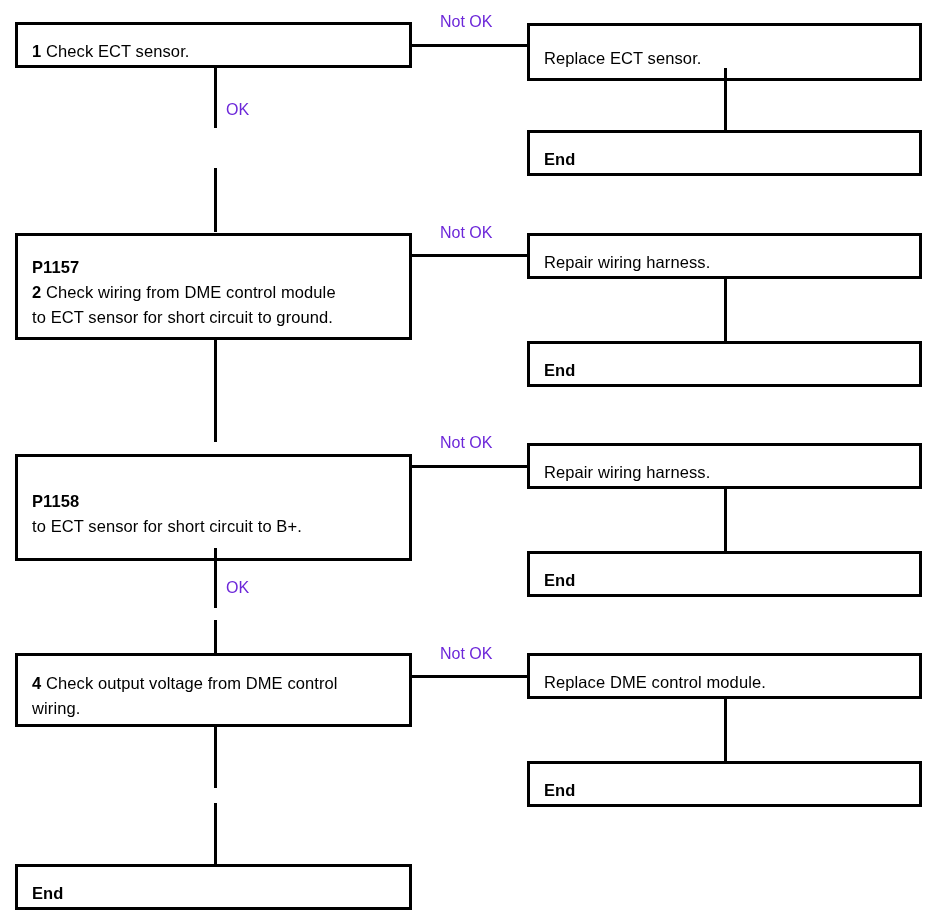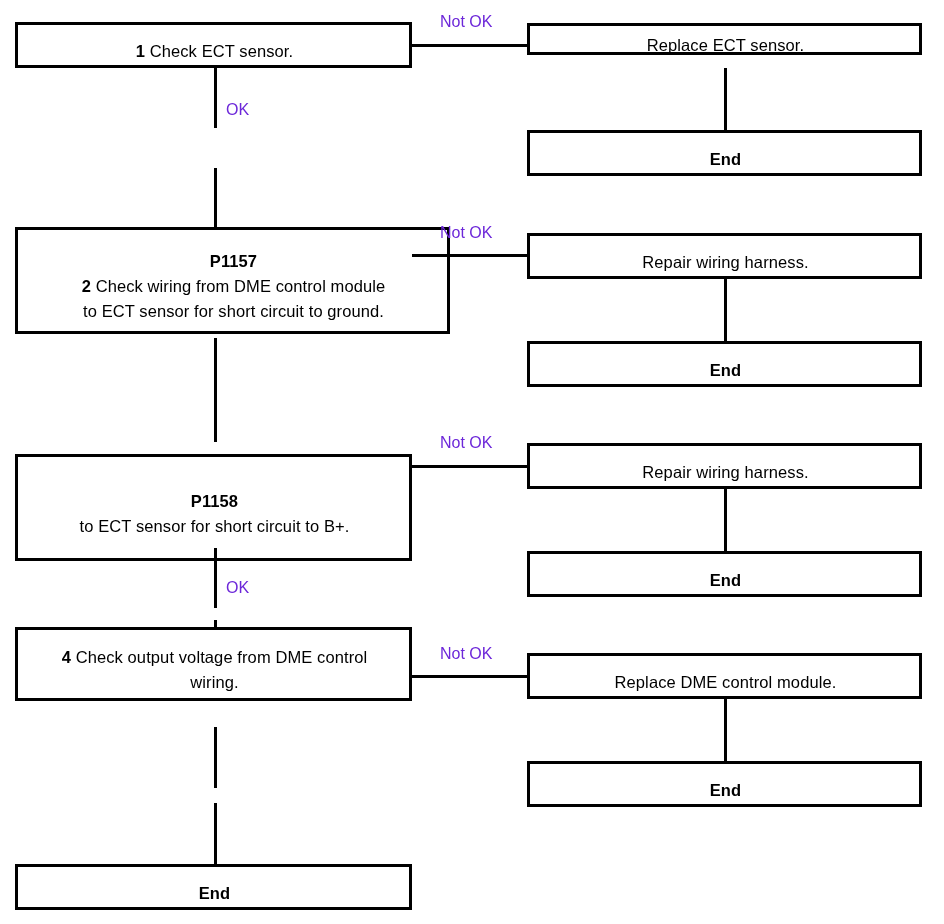--- a/index.html
+++ b/index.html
@@ -20,21 +20,20 @@
   }
   .box {
     position: absolute;
     box-sizing: border-box;
     border: 3px solid #000000;
     background: #ffffff;
     display: flex;
     flex-direction: column;
     justify-content: center;
     padding: 14px 12px 2px 14px;
-    text-align: center;
   }
   .box .line {
     font-size: 16.5px;
     line-height: 25px;
     white-space: pre;
     letter-spacing: 0.1px;
   }
   .box .line.bold {
     font-weight: bold;
   }
@@ -60,35 +59,35 @@
 
 <div id="canvas">
 
   <div class="box" style="left:15px; top:22px; width:397px; height:46px;">
     <div class="line"><span class="num">1</span> <span>Check ECT sensor.</span></div>
   </div>
 
   <div class="conn h" style="left:412px; top:44px; width:115px;"></div>
   <div class="edge-label" style="left:440px; top:13px;">Not OK</div>
 
-  <div class="box" style="left:527px; top:23px; width:395px; height:32px;">
+  <div class="box" style="left:527px; top:23px; width:395px; height:58px;">
     <div class="line">Replace ECT sensor.</div>
   </div>
 
   <div class="conn v" style="left:724px; top:68px; height:63px;"></div>
 
   <div class="box" style="left:527px; top:130px; width:395px; height:46px;">
     <div class="line bold">End</div>
   </div>
 
   <div class="conn v" style="left:214px; top:68px; height:60px;"></div>
   <div class="conn v" style="left:214px; top:168px; height:64px;"></div>
   <div class="edge-label" style="left:226px; top:101px;">OK</div>
 
-  <div class="box" style="left:15px; top:227px; width:435px; height:107px;">
+  <div class="box" style="left:15px; top:233px; width:397px; height:107px;">
     <div class="line bold">P1157</div>
     <div class="line"><span class="num">2</span> <span>Check wiring from DME control module</span></div>
     <div class="line">to ECT sensor for short circuit to ground.</div>
   </div>
 
   <div class="conn h" style="left:412px; top:254px; width:115px;"></div>
   <div class="edge-label" style="left:440px; top:224px;">Not OK</div>
 
   <div class="box" style="left:527px; top:233px; width:395px; height:46px;">
     <div class="line">Repair wiring harness.</div>
@@ -117,21 +116,21 @@
   <div class="conn v" style="left:724px; top:489px; height:63px;"></div>
 
   <div class="box" style="left:527px; top:551px; width:395px; height:46px;">
     <div class="line bold">End</div>
   </div>
 
   <div class="conn v" style="left:214px; top:548px; height:60px;"></div>
   <div class="conn v" style="left:214px; top:620px; height:34px;"></div>
   <div class="edge-label" style="left:226px; top:579px;">OK</div>
 
-  <div class="box" style="left:15px; top:627px; width:397px; height:74px;">
+  <div class="box" style="left:15px; top:653px; width:397px; height:74px;">
     <div class="line"><span class="num">4</span> <span>Check output voltage from DME control</span></div>
     <div class="line">wiring.</div>
   </div>
 
   <div class="conn h" style="left:412px; top:675px; width:115px;"></div>
   <div class="edge-label" style="left:440px; top:645px;">Not OK</div>
 
   <div class="box" style="left:527px; top:653px; width:395px; height:46px;">
     <div class="line">Replace DME control module.</div>
   </div>

